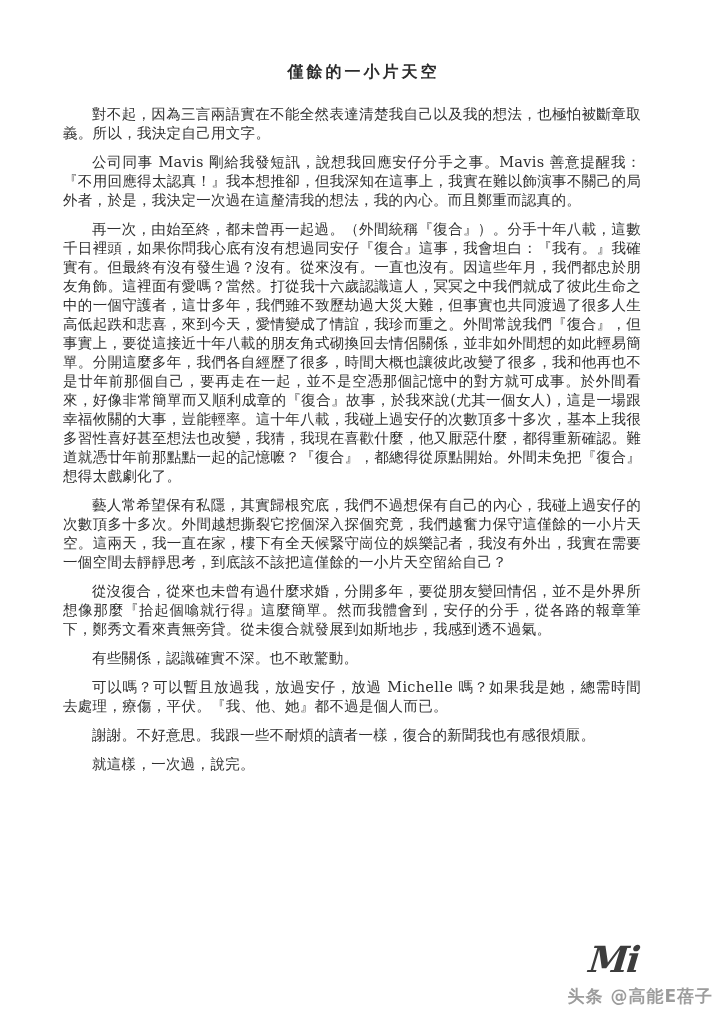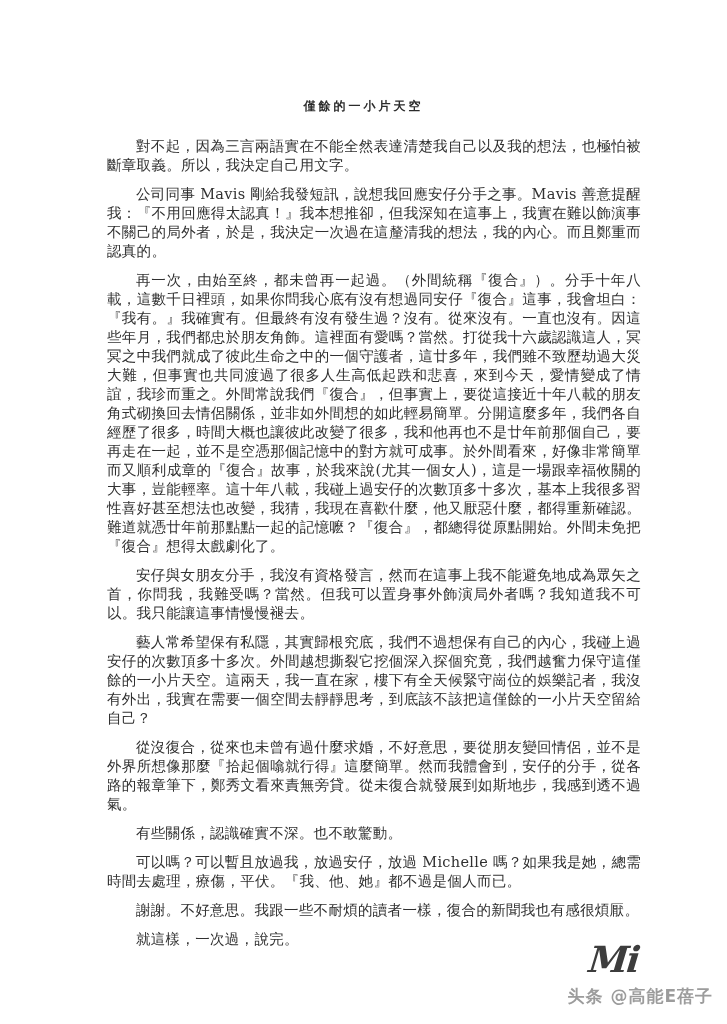--- a/index.html
+++ b/index.html
@@ -12,29 +12,29 @@
     width: 727px;
     height: 1024px;
     margin: 0 auto;
     background: #ffffff;
     overflow: hidden;
     font-family: "DejaVu Serif", "Liberation Serif", serif;
     color: #303030;
   }
   .doc-title {
     margin: 0;
-    padding-top: 98px;
+    padding-top: 62px;
     text-align: center;
-    font-size: 12px;
+    font-size: 16px;
     font-weight: bold;
     letter-spacing: 3px;
     color: #2b2b2b;
   }
   .body-text {
-    padding: 22px 86px 0 107px;
+    padding: 22px 86px 0 63px;
   }
   .body-text p {
     margin: 0 0 10px 0;
     font-size: 14.5px;
     line-height: 19px;
     text-align: justify;
     text-justify: inter-ideograph;
     text-indent: 2em;
     letter-spacing: 0.3px;
     color: #303030;
@@ -64,23 +64,22 @@
 </head>
 <body>
 
 <div class="page">
   <h1 class="doc-title">僅餘的一小片天空</h1>
 
   <div class="body-text">
     <p>對不起，因為三言兩語實在不能全然表達清楚我自己以及我的想法，也極怕被斷章取義。所以，我決定自己用文字。</p>
     <p>公司同事 Mavis 剛給我發短訊，說想我回應安仔分手之事。Mavis 善意提醒我：『不用回應得太認真！』我本想推卻，但我深知在這事上，我實在難以飾演事不關己的局外者，於是，我決定一次過在這釐清我的想法，我的內心。而且鄭重而認真的。</p>
     <p>再一次，由始至終，都未曾再一起過。（外間統稱『復合』）。分手十年八載，這數千日裡頭，如果你問我心底有沒有想過同安仔『復合』這事，我會坦白：『我有。』我確實有。但最終有沒有發生過？沒有。從來沒有。一直也沒有。因這些年月，我們都忠於朋友角飾。這裡面有愛嗎？當然。打從我十六歲認識這人，冥冥之中我們就成了彼此生命之中的一個守護者，這廿多年，我們雖不致歷劫過大災大難，但事實也共同渡過了很多人生高低起跌和悲喜，來到今天，愛情變成了情誼，我珍而重之。外間常說我們『復合』，但事實上，要從這接近十年八載的朋友角式砌換回去情侶關係，並非如外間想的如此輕易簡單。分開這麼多年，我們各自經歷了很多，時間大概也讓彼此改變了很多，我和他再也不是廿年前那個自己，要再走在一起，並不是空憑那個記憶中的對方就可成事。於外間看來，好像非常簡單而又順利成章的『復合』故事，於我來說(尤其一個女人)，這是一場跟幸福攸關的大事，豈能輕率。這十年八載，我碰上過安仔的次數頂多十多次，基本上我很多習性喜好甚至想法也改變，我猜，我現在喜歡什麼，他又厭惡什麼，都得重新確認。難道就憑廿年前那點點一起的記憶嚒？『復合』，都總得從原點開始。外間未免把『復合』想得太戲劇化了。</p>
-    <p>安仔與女朋友分手，我沒有資格發言，然而在這事上我不能避免地成為眾矢之首，你問我，我難受嗎？當然。但我可以置身事外飾演局外者嗎？我知道我不可以。我只能讓這事情慢慢褪去。</p>
     <p>藝人常希望保有私隱，其實歸根究底，我們不過想保有自己的內心，我碰上過安仔的次數頂多十多次。外間越想撕裂它挖個深入探個究竟，我們越奮力保守這僅餘的一小片天空。這兩天，我一直在家，樓下有全天候緊守崗位的娛樂記者，我沒有外出，我實在需要一個空間去靜靜思考，到底該不該把這僅餘的一小片天空留給自己？</p>
-    <p>從沒復合，從來也未曾有過什麼求婚，不好意思，要從朋友變回情侶，並不是外界所想像那麼『拾起個噏就行得』這麼簡單。然而我體會到，安仔的分手，從各路的報章筆下，鄭秀文看來責無旁貸。從未復合就發展到如斯地步，我感到透不過氣。</p>
+    <p>從沒復合，從來也未曾有過什麼求婚，分開多年，要從朋友變回情侶，並不是外界所想像那麼『拾起個噏就行得』這麼簡單。然而我體會到，安仔的分手，從各路的報章筆下，鄭秀文看來責無旁貸。從未復合就發展到如斯地步，我感到透不過氣。</p>
     <p>有些關係，認識確實不深。也不敢驚動。</p>
     <p>可以嗎？可以暫且放過我，放過安仔，放過 Michelle 嗎？如果我是她，總需時間去處理，療傷，平伏。『我、他、她』都不過是個人而已。</p>
     <p>謝謝。不好意思。我跟一些不耐煩的讀者一樣，復合的新聞我也有感很煩厭。</p>
     <p>就這樣，一次過，說完。</p>
 
   </div>
 
   <div class="signature">Mi</div>
   <div class="watermark">头条 @高能E蓓子</div>
 </div>

